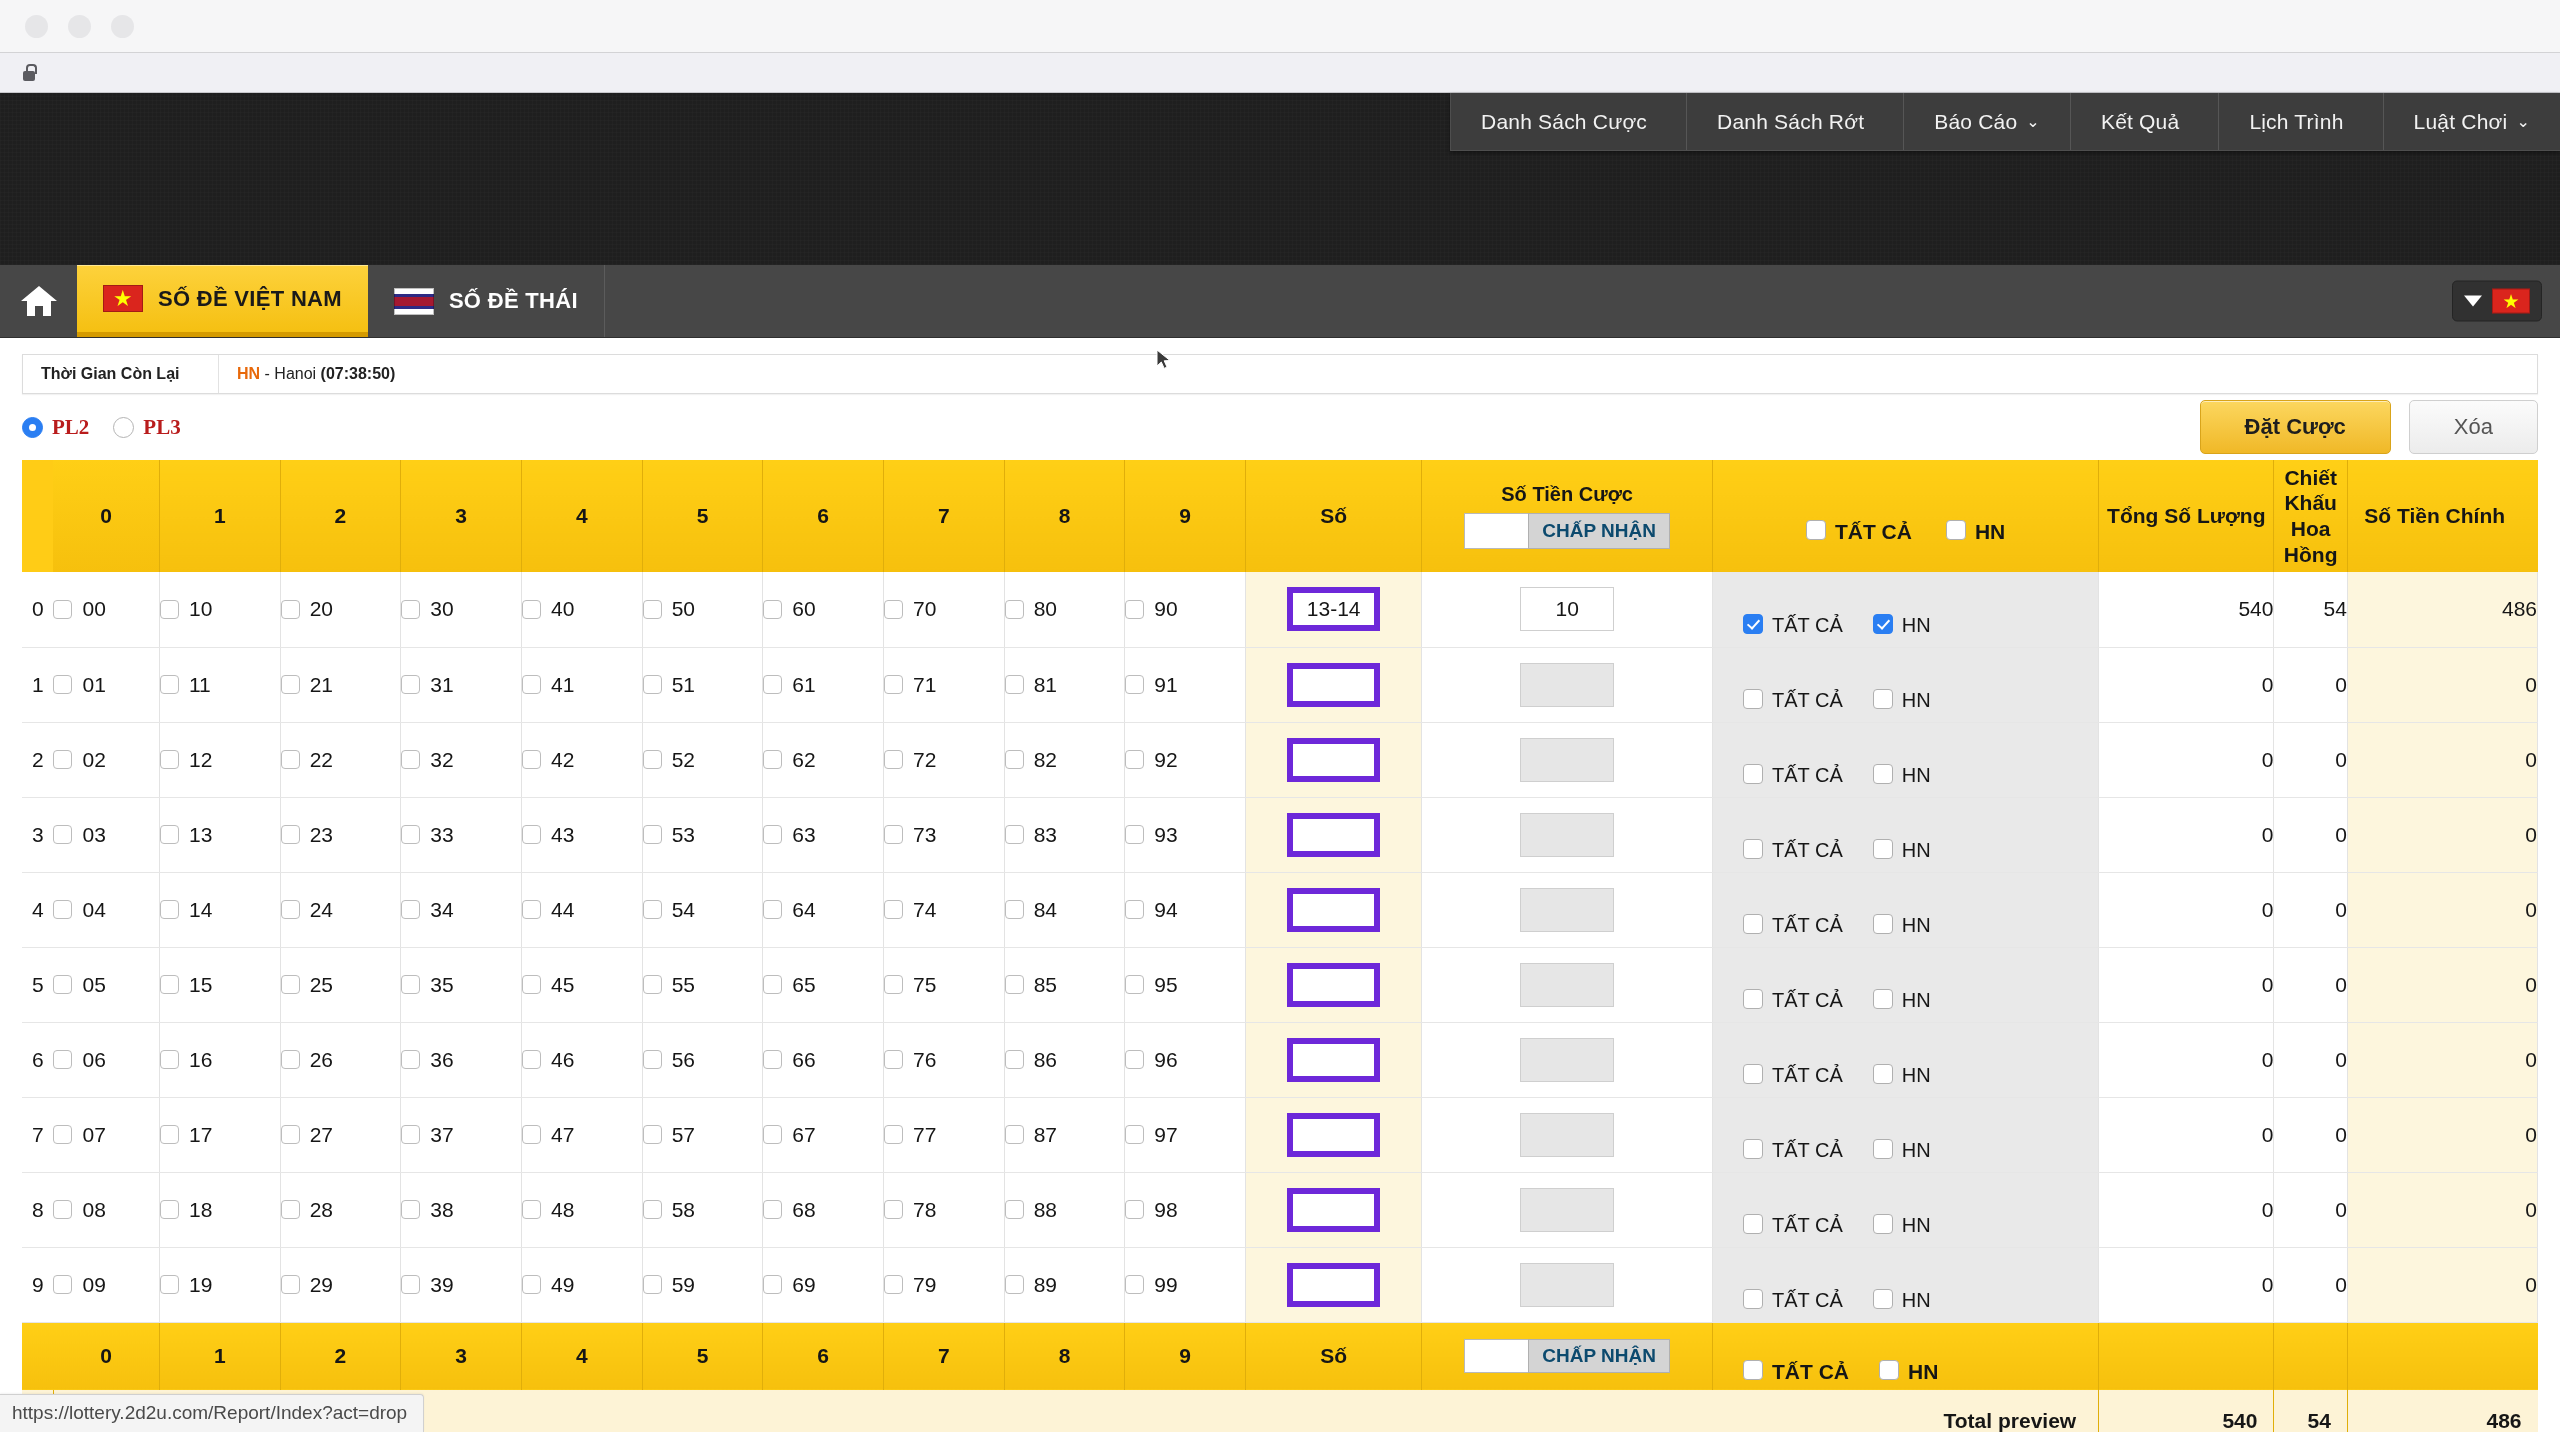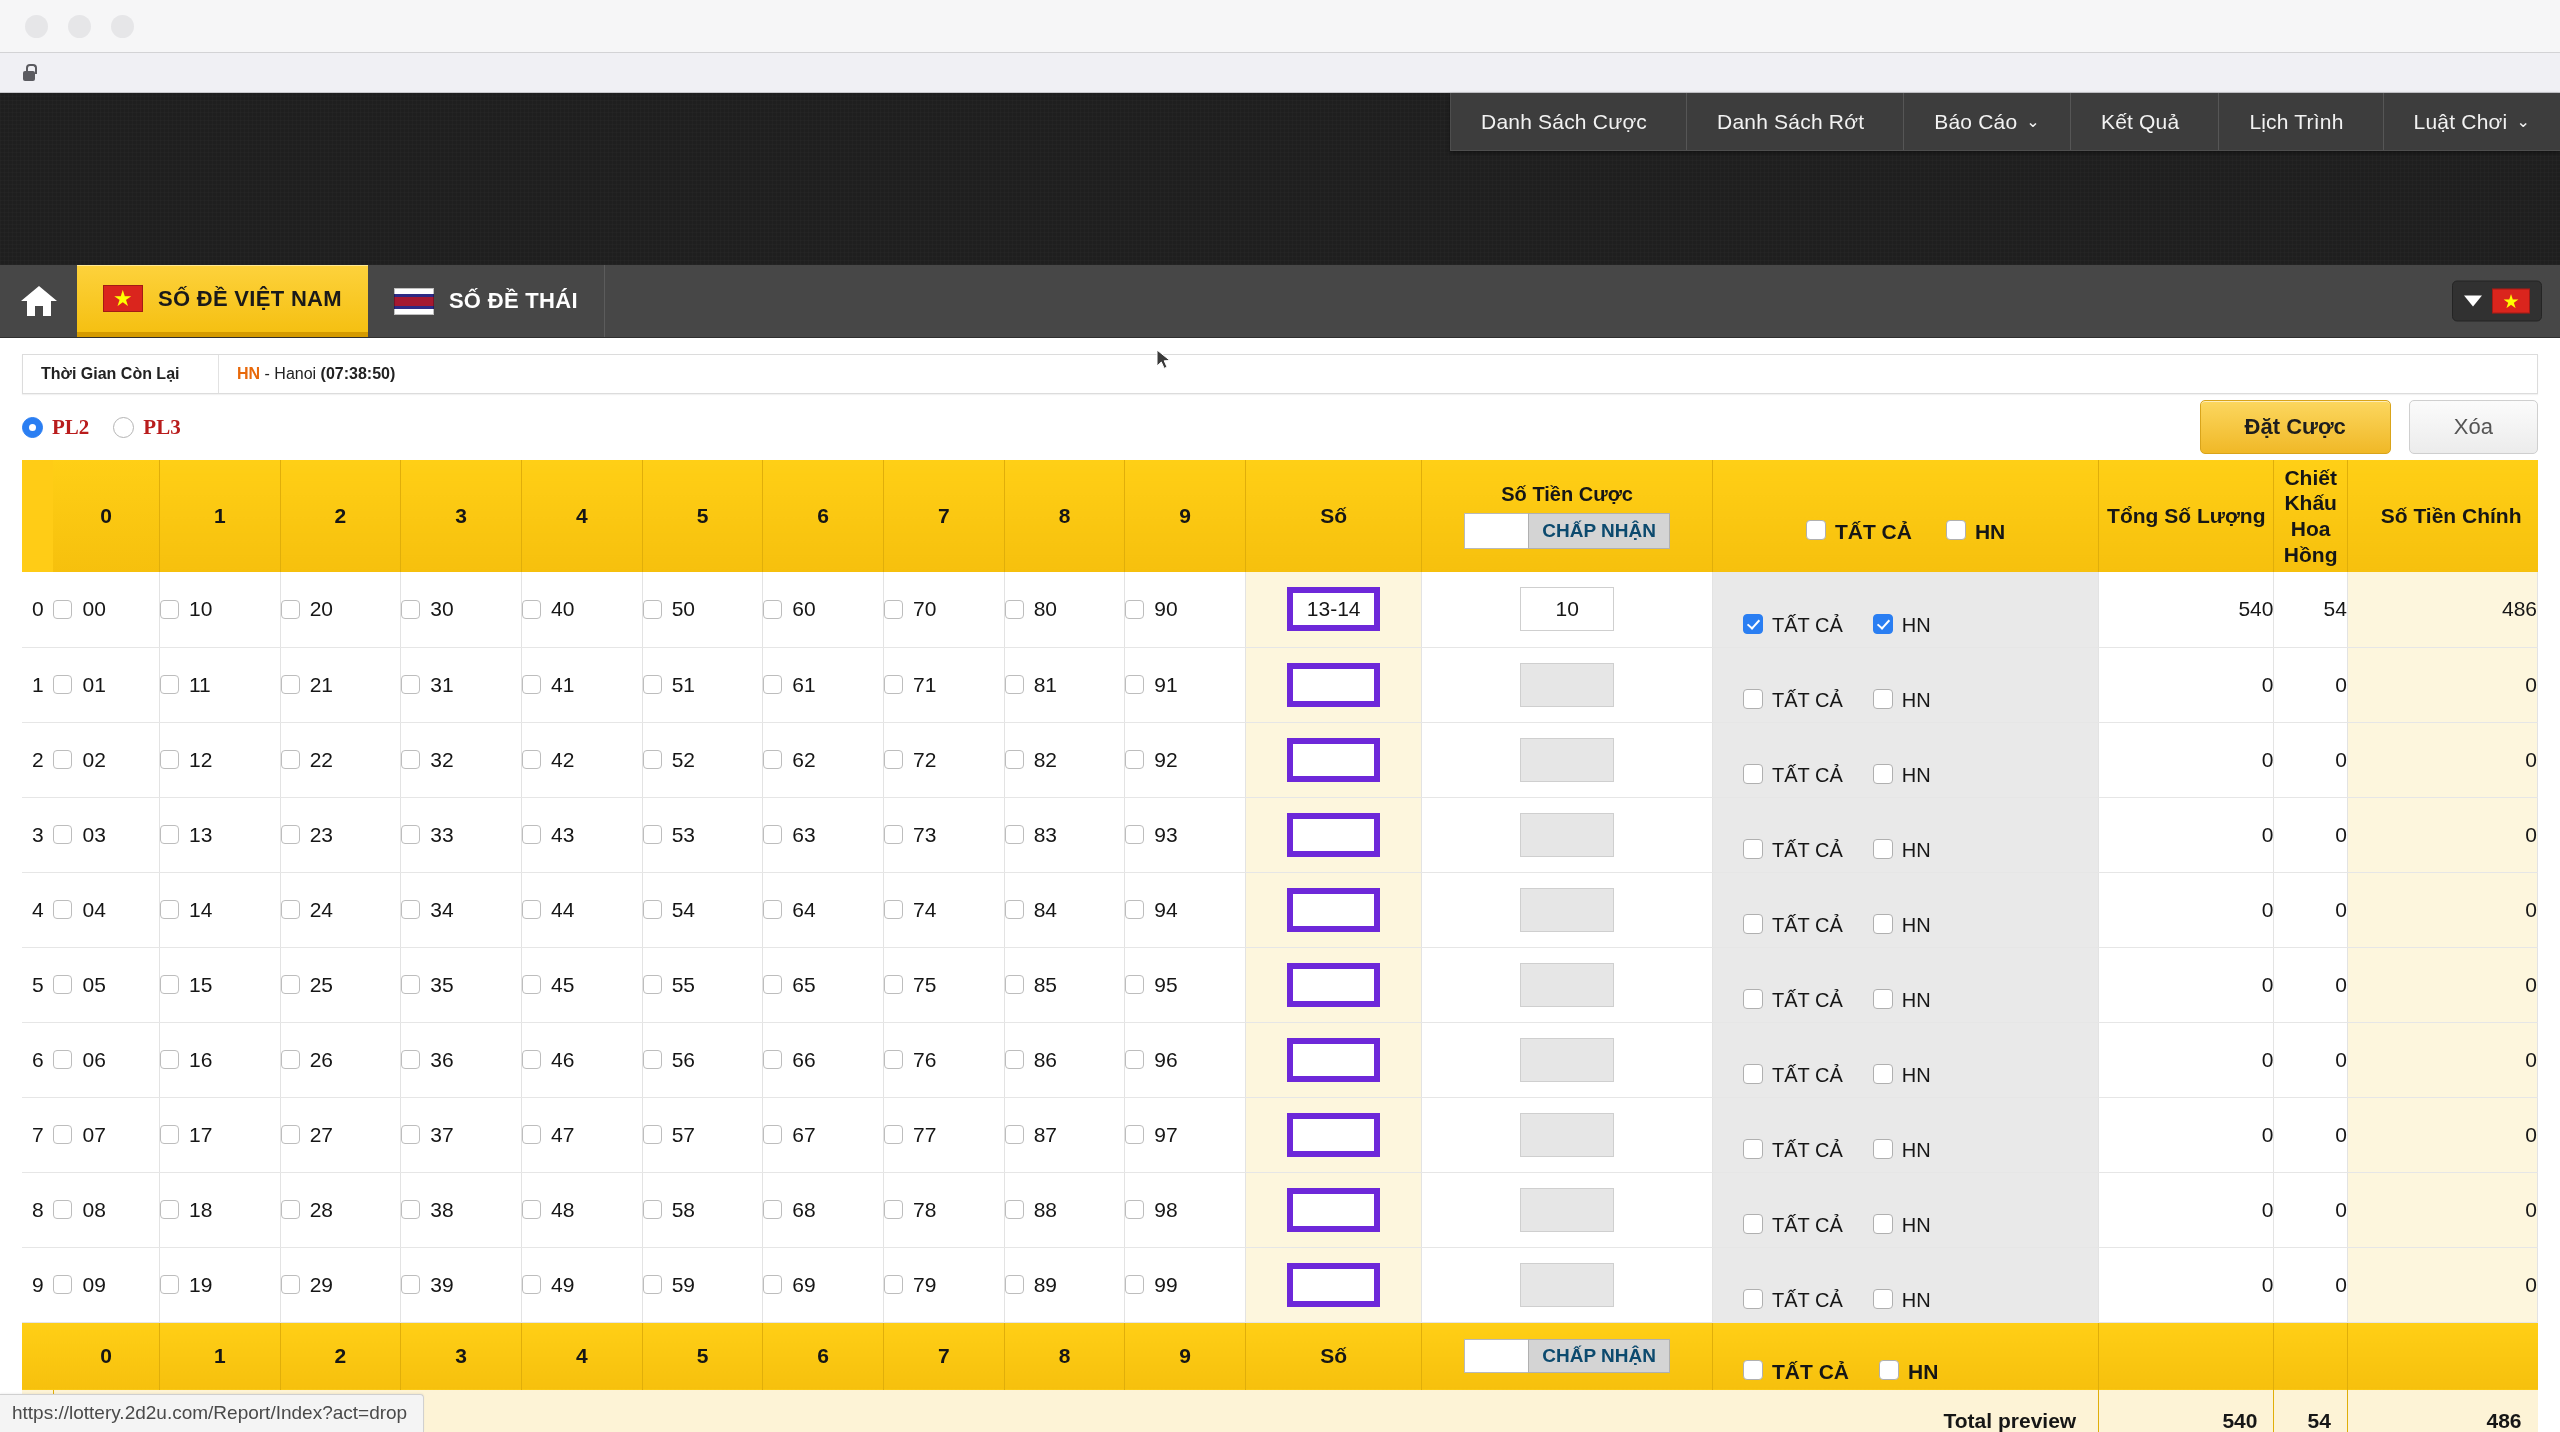--- a/index.html
+++ b/index.html
@@ -176,21 +176,21 @@
     height:112px; vertical-align:middle; text-align:center;
   }
   thead th:last-child{ border-right:none; }
   .th-rowlbl{ width:30px; border-right:none !important; background:#ffcc16 !important;}
   .th-digit{ width:92px; }
   .th-so{ width:113px; }
   .th-amount{ width:180px; }
   .th-chk{ width:238px; }
   .th-qty{ width:140px; }
   .th-disc{ width:70px; }
-  .th-main{ width:140px; text-align:right; padding-right:16px !important; }
+  .th-main{ width:140px; text-align:center; padding-right:16px !important; }
 
   .amt-head{ display:flex; flex-direction:column; align-items:center; gap:7px; }
   .amt-head .cap{ font-size:20px; }
   .amt-row{ display:flex; }
   .amt-row input{
     width:64px; height:36px; border:1px solid #b9b9b9; border-right:none;
     background:#fff; font-size:19px; text-align:center;
     font-family:"Liberation Sans", sans-serif;
   }
   .accept-btn{

